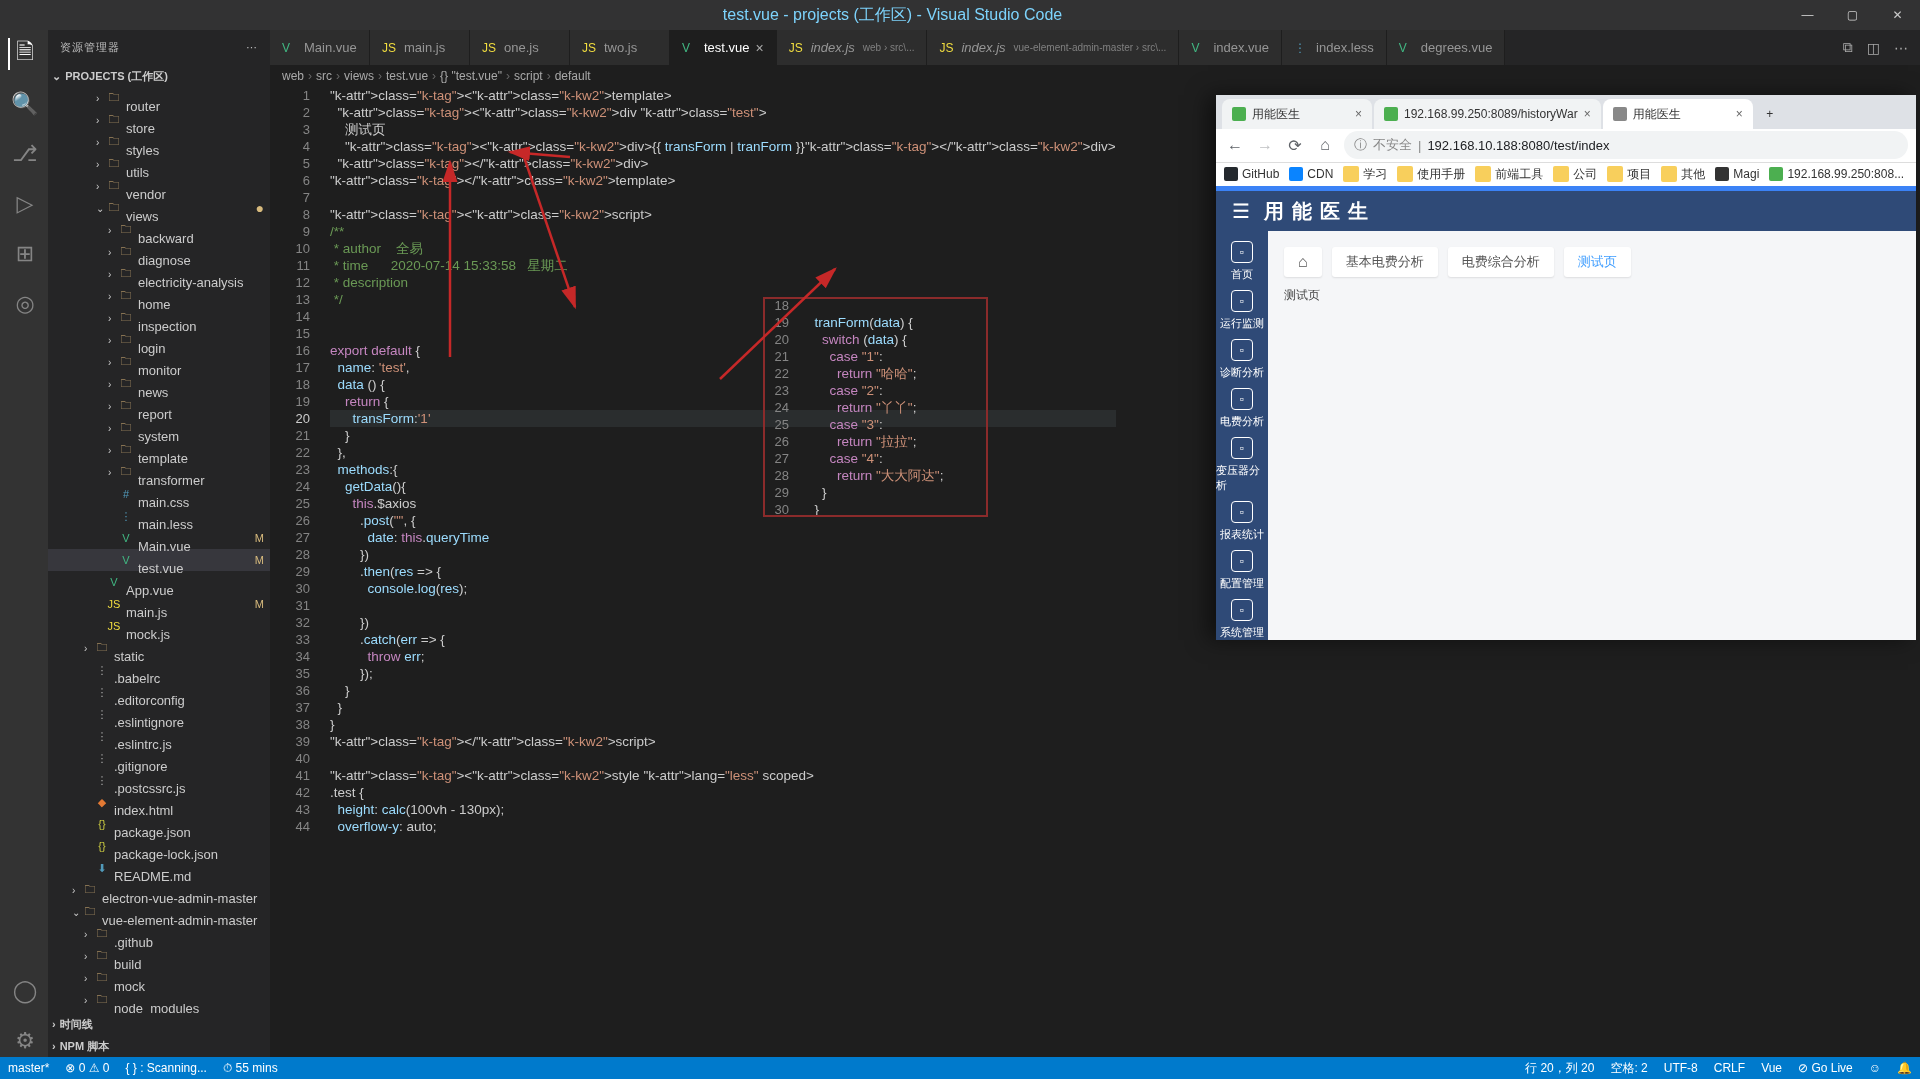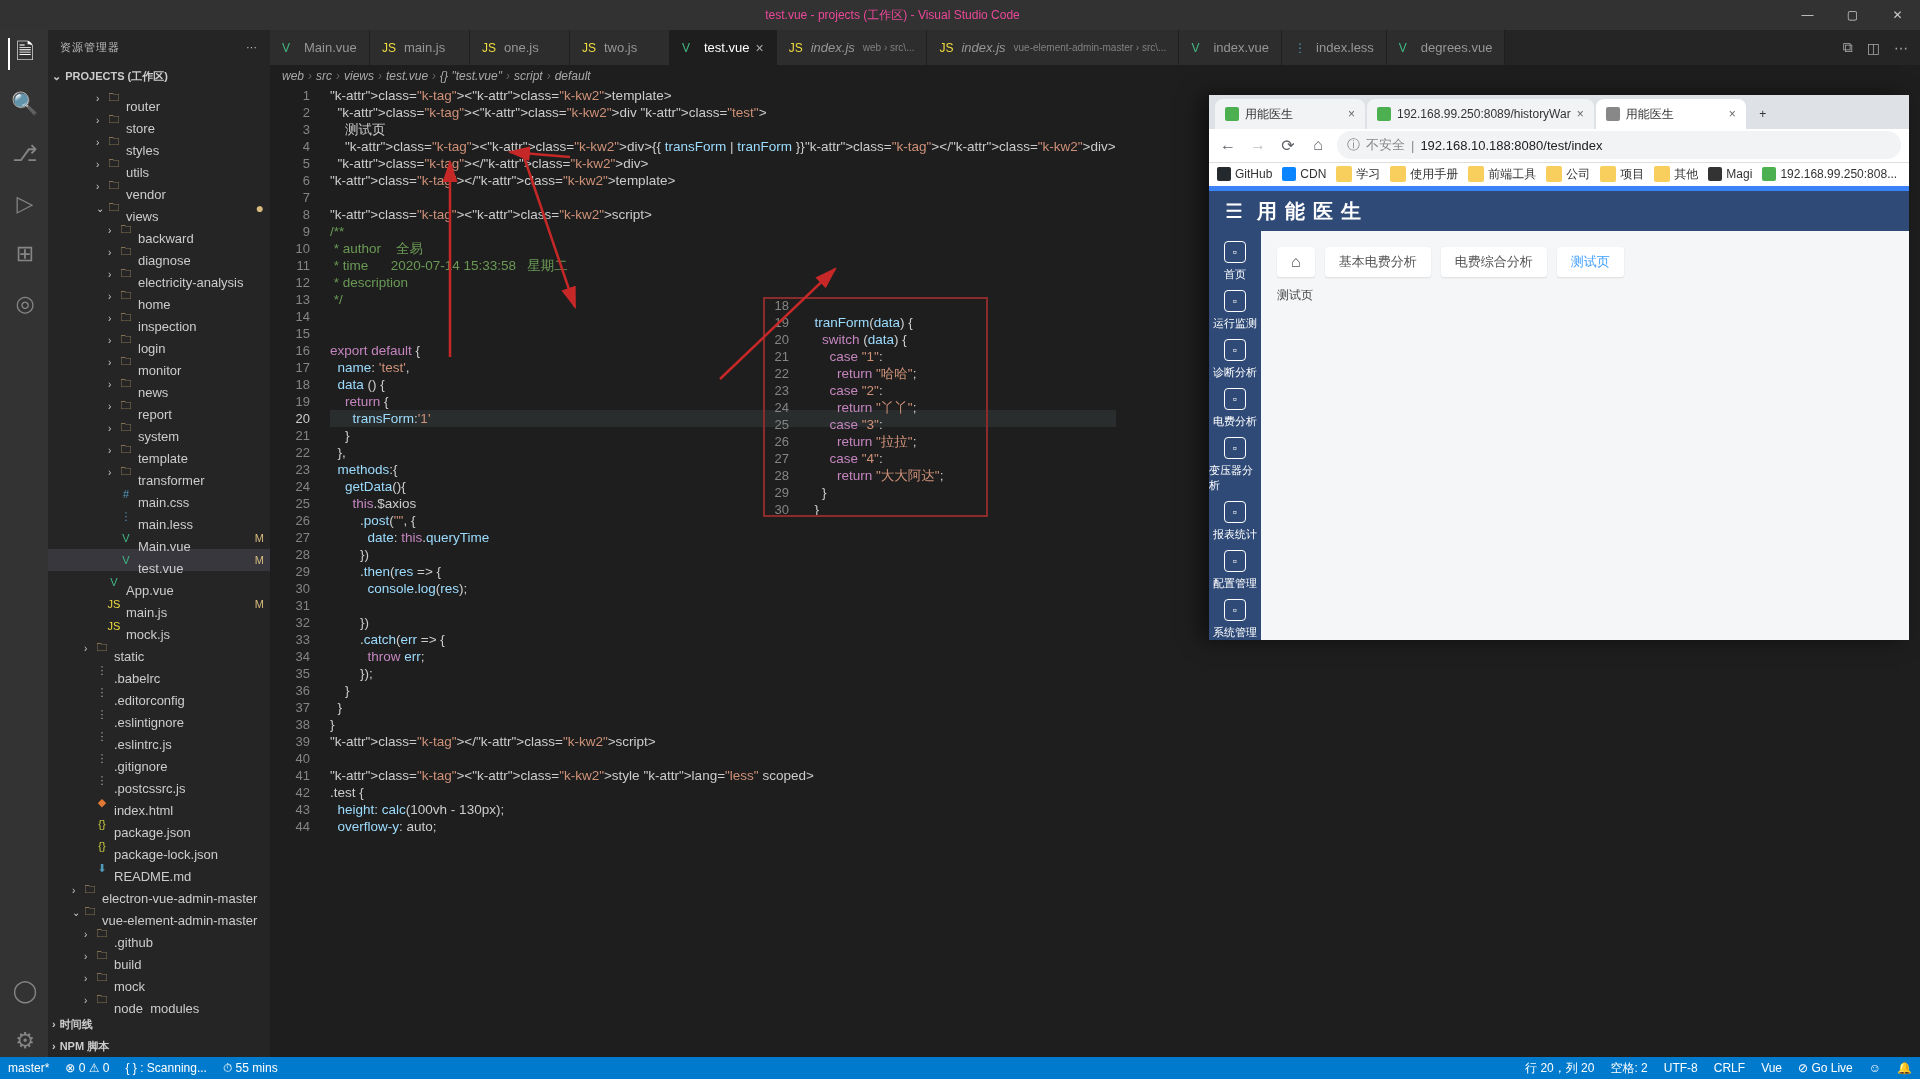--- a/index.html
+++ b/index.html
@@ -1,20 +1,20 @@
 <!DOCTYPE html>
 <html><head>
 <meta charset="utf-8">
 <style>
 * { margin: 0; padding: 0; box-sizing: border-box; font-family: "Segoe UI", "Microsoft YaHei", sans-serif; }
 body { background: #1e1e1e; color: #ccc; width: 1920px; height: 1079px; overflow: hidden; font-size: 13px; }
 .titlebar { height: 30px; background: #323233; display: flex; align-items: center; color: #ccc; font-size: 12px; }
 .titlebar .menus { display: flex; gap: 5px; padding-left: 10px; }
 .titlebar .menu-item { padding: 4px 8px; }
-.titlebar .title { flex: 1; text-align: center; font-size: 12px; color: #ec4899; }
+.titlebar .title { flex: 1; text-align: center; font-size: 16px; color: #7dd3fc; }
 .titlebar .winbtns { display: flex; }
 .titlebar .winbtn { width: 45px; height: 30px; display: flex; align-items: center; justify-content: center; }
 .main { display: flex; height: calc(100% - 52px); }
 .activity { width: 48px; background: #333; display: flex; flex-direction: column; align-items: center; padding-top: 8px; gap: 18px; }
 .activity .abtn { width: 32px; height: 32px; display: flex; align-items: center; justify-content: center; color: #858585; font-size: 22px; border-left: 2px solid transparent; }
 .activity .abtn.active { color: #fff; border-left: 2px solid #fff; }
 .activity .spacer { flex: 1; }
 .sidebar { width: 222px; background: #252526; display: flex; flex-direction: column; overflow: hidden; }
 .sidebar-head { height: 35px; display: flex; align-items: center; padding: 0 12px; font-size: 11px; letter-spacing: 1px; color: #bbb; justify-content: space-between; }
 .section-head { height: 22px; display: flex; align-items: center; padding: 0 4px; gap: 4px; font-size: 11px; font-weight: bold; color: #ccc; }
@@ -36,37 +36,37 @@
 .md-ico { color: #519aba; }
 .gray-ico { color: #aaa; }
 .editor { flex: 1; display: flex; flex-direction: column; overflow: hidden; position: relative; }
 .tabs { height: 35px; background: #252526; display: flex; align-items: stretch; overflow: hidden; }
 .tab { display: flex; align-items: center; padding: 0 12px; gap: 6px; background: #2d2d2d; border-right: 1px solid #1e1e1e; font-size: 13px; color: #969696; min-width: 100px; }
 .tab.active { background: #1e1e1e; color: #fff; }
 .tab .close { font-size: 14px; color: #aaa; }
 .tab .fi { width: 16px; font-size: 12px; }
 .tab.italic .name { font-style: italic; }
 .tab .path { font-size: 10px; color: #808080; margin-left: 2px; }
-.breadcrumb { height: 22px; background: #1e1e1e; display: flex; align-items: center; padding: 10px 12px; font-size: 12px; color: #a9a9a9; gap: 4px; font-style: italic; }
+.breadcrumb { height: 22px; background: #1e1e1e; display: flex; align-items: center; padding: 10px 12px; font-size: 12px; color: #a9a9a9; gap: 4px; }
 .breadcrumb .sep { color: #666; }
 .code-area { flex: 1; position: relative; background: #1e1e1e; font-family: Consolas, "Courier New", monospace; font-size: 13.5px; line-height: 17px; }
 .gutter { position: absolute; left: 0; top: 0; width: 48px; text-align: right; color: #858585; padding-right: 8px; }
 .gutter .ln { height: 17px; font-size: 13px; }
 .gutter .ln.cur { color: #ccc; }
 .code { position: absolute; left: 60px; top: 0; white-space: pre; }
 .code .row { height: 17px; }
 .overlay-box { position: absolute; border: 2px solid #8b2b2b; }
 .k-str { color: #ce9178; }
 .k-cmt { color: #6a9955; }
 .k-kw { color: #c586c0; }
 .k-var { color: #9cdcfe; }
 .statusbar { height: 22px; background: #007acc; color: #fff; display: flex; align-items: center; font-size: 12px; }
 .statusbar .item { padding: 0 8px; display: flex; align-items: center; gap: 4px; }
 .statusbar .spacer { flex: 1; }
-.browser { position: absolute; top: 65px; right: 11px; width: 700px; height: 545px; background: #c4b5fd; color: #333; box-shadow: -8px 0 20px rgba(0,0,0,0.5); display: flex; flex-direction: column; }
+.browser { position: absolute; top: 65px; right: 4px; width: 700px; height: 545px; background: #c4b5fd; color: #333; box-shadow: -8px 0 20px rgba(0,0,0,0.5); display: flex; flex-direction: column; }
 .br-tabs { height: 34px; background: #dee1e6; display: flex; align-items: flex-end; padding: 4px 6px 0 6px; gap: 2px; }
 .br-tab { height: 30px; background: #f1f3f4; border-radius: 8px 8px 0 0; display: flex; align-items: center; padding: 0 10px; font-size: 12px; gap: 6px; min-width: 150px; border-bottom:none;}
 .br-tab.active { background: #fff; }
 .br-tab .favicon { width: 14px; height: 14px; border-radius: 2px; }
 .br-tab .x { margin-left: auto; color: #666; }
 .br-tab.new { min-width: 30px; width: 30px; justify-content: center; background: transparent; }
 .br-addr { height: 36px; background: #fff; border-bottom: 1px solid #ddd; display: flex; align-items: center; padding: 0 8px; gap: 8px; }
 .br-addr .ico { width: 22px; text-align: center; color: #5f6368; font-size: 16px; }
 .br-url { flex: 1; background: #f1f3f4; border-radius: 14px; height: 28px; display: flex; align-items: center; padding: 0 10px; font-size: 13px; color: #202124; gap: 6px; }
 .br-bookmarks { height: 30px; background: #fff; border-bottom: 5px solid #3b82f6; display: flex; align-items: center; padding: 0 8px; gap: 10px; font-size: 12px; }

